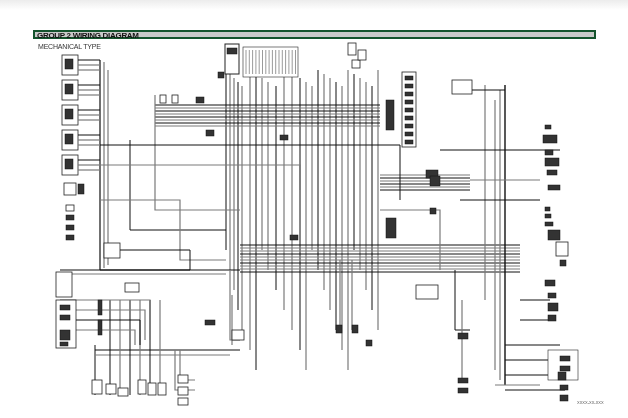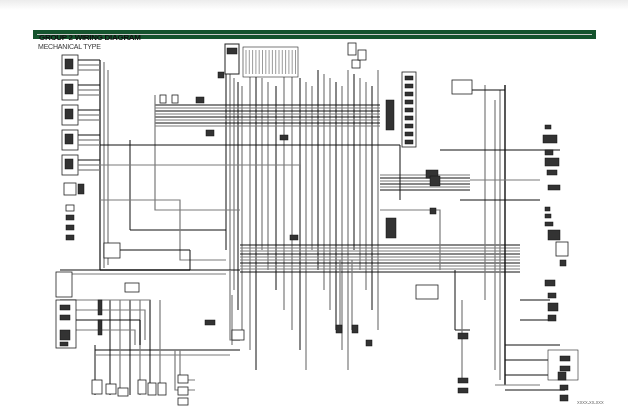--- a/index.html
+++ b/index.html
@@ -1,18 +1,18 @@
 <!DOCTYPE html>
 <html><head>
 <meta charset="utf-8">
 <style>
   html,body{margin:0;padding:0;background:#ffffff;}
   body{width:628px;height:418px;position:relative;overflow:hidden;font-family:"Liberation Sans",sans-serif;}
   .topshade{position:absolute;left:0;top:0;width:628px;height:10px;background:linear-gradient(#ececec,#ffffff);}
-  .header-bar{position:absolute;left:33px;top:30px;width:563px;height:9px;background:#c9c9c9;border:4px solid #14532d;box-sizing:border-box;padding-left:32px;}
+  .header-bar{position:absolute;left:33px;top:30px;width:563px;height:9px;background:#c9c9c9;border:2px solid #14532d;box-sizing:border-box;padding-left:32px;}
   .header-title{position:absolute;left:2px;top:-1px;font-size:8px;font-weight:bold;letter-spacing:-0.3px;color:#111;white-space:nowrap;}
   .subtitle{position:absolute;left:38px;top:43px;font-size:7px;color:#333;letter-spacing:-0.2px;}
   .doc-code{position:absolute;left:577px;top:400px;font-size:4px;color:#555;}
   svg.diagram{position:absolute;left:0;top:0;}
 </style>
 </head>
 <body>
 
 <div class="topshade"></div>
 

